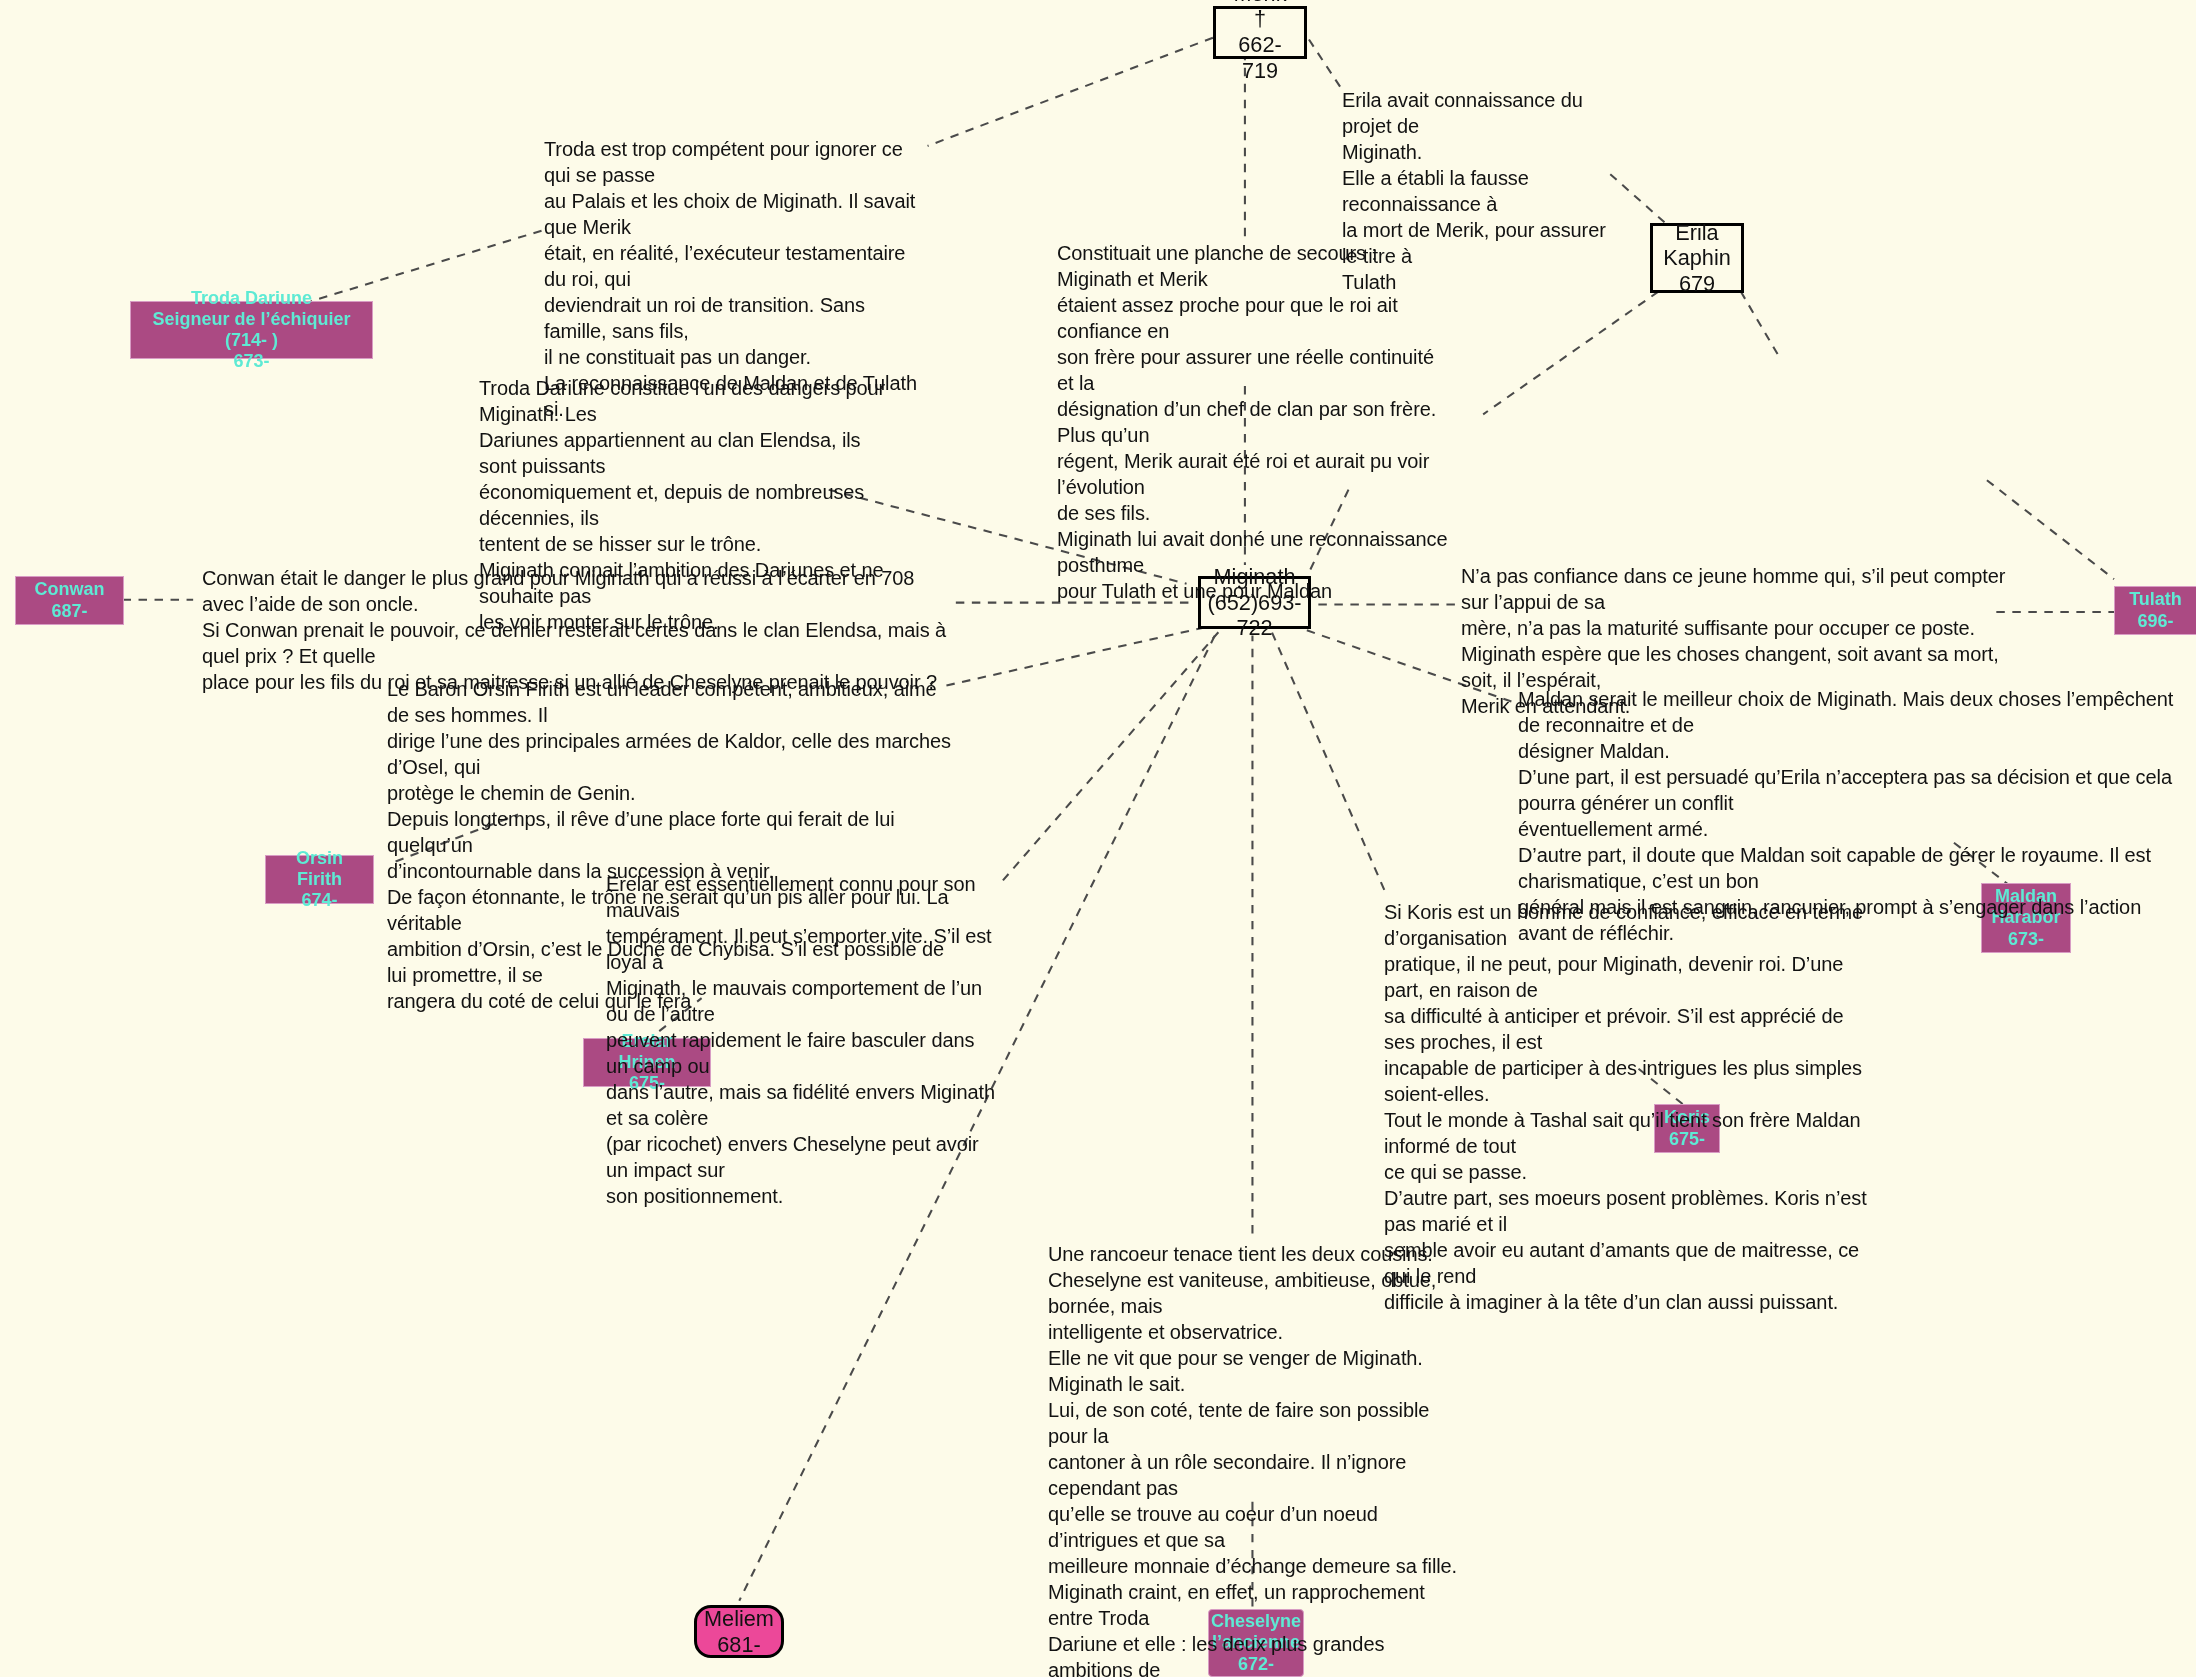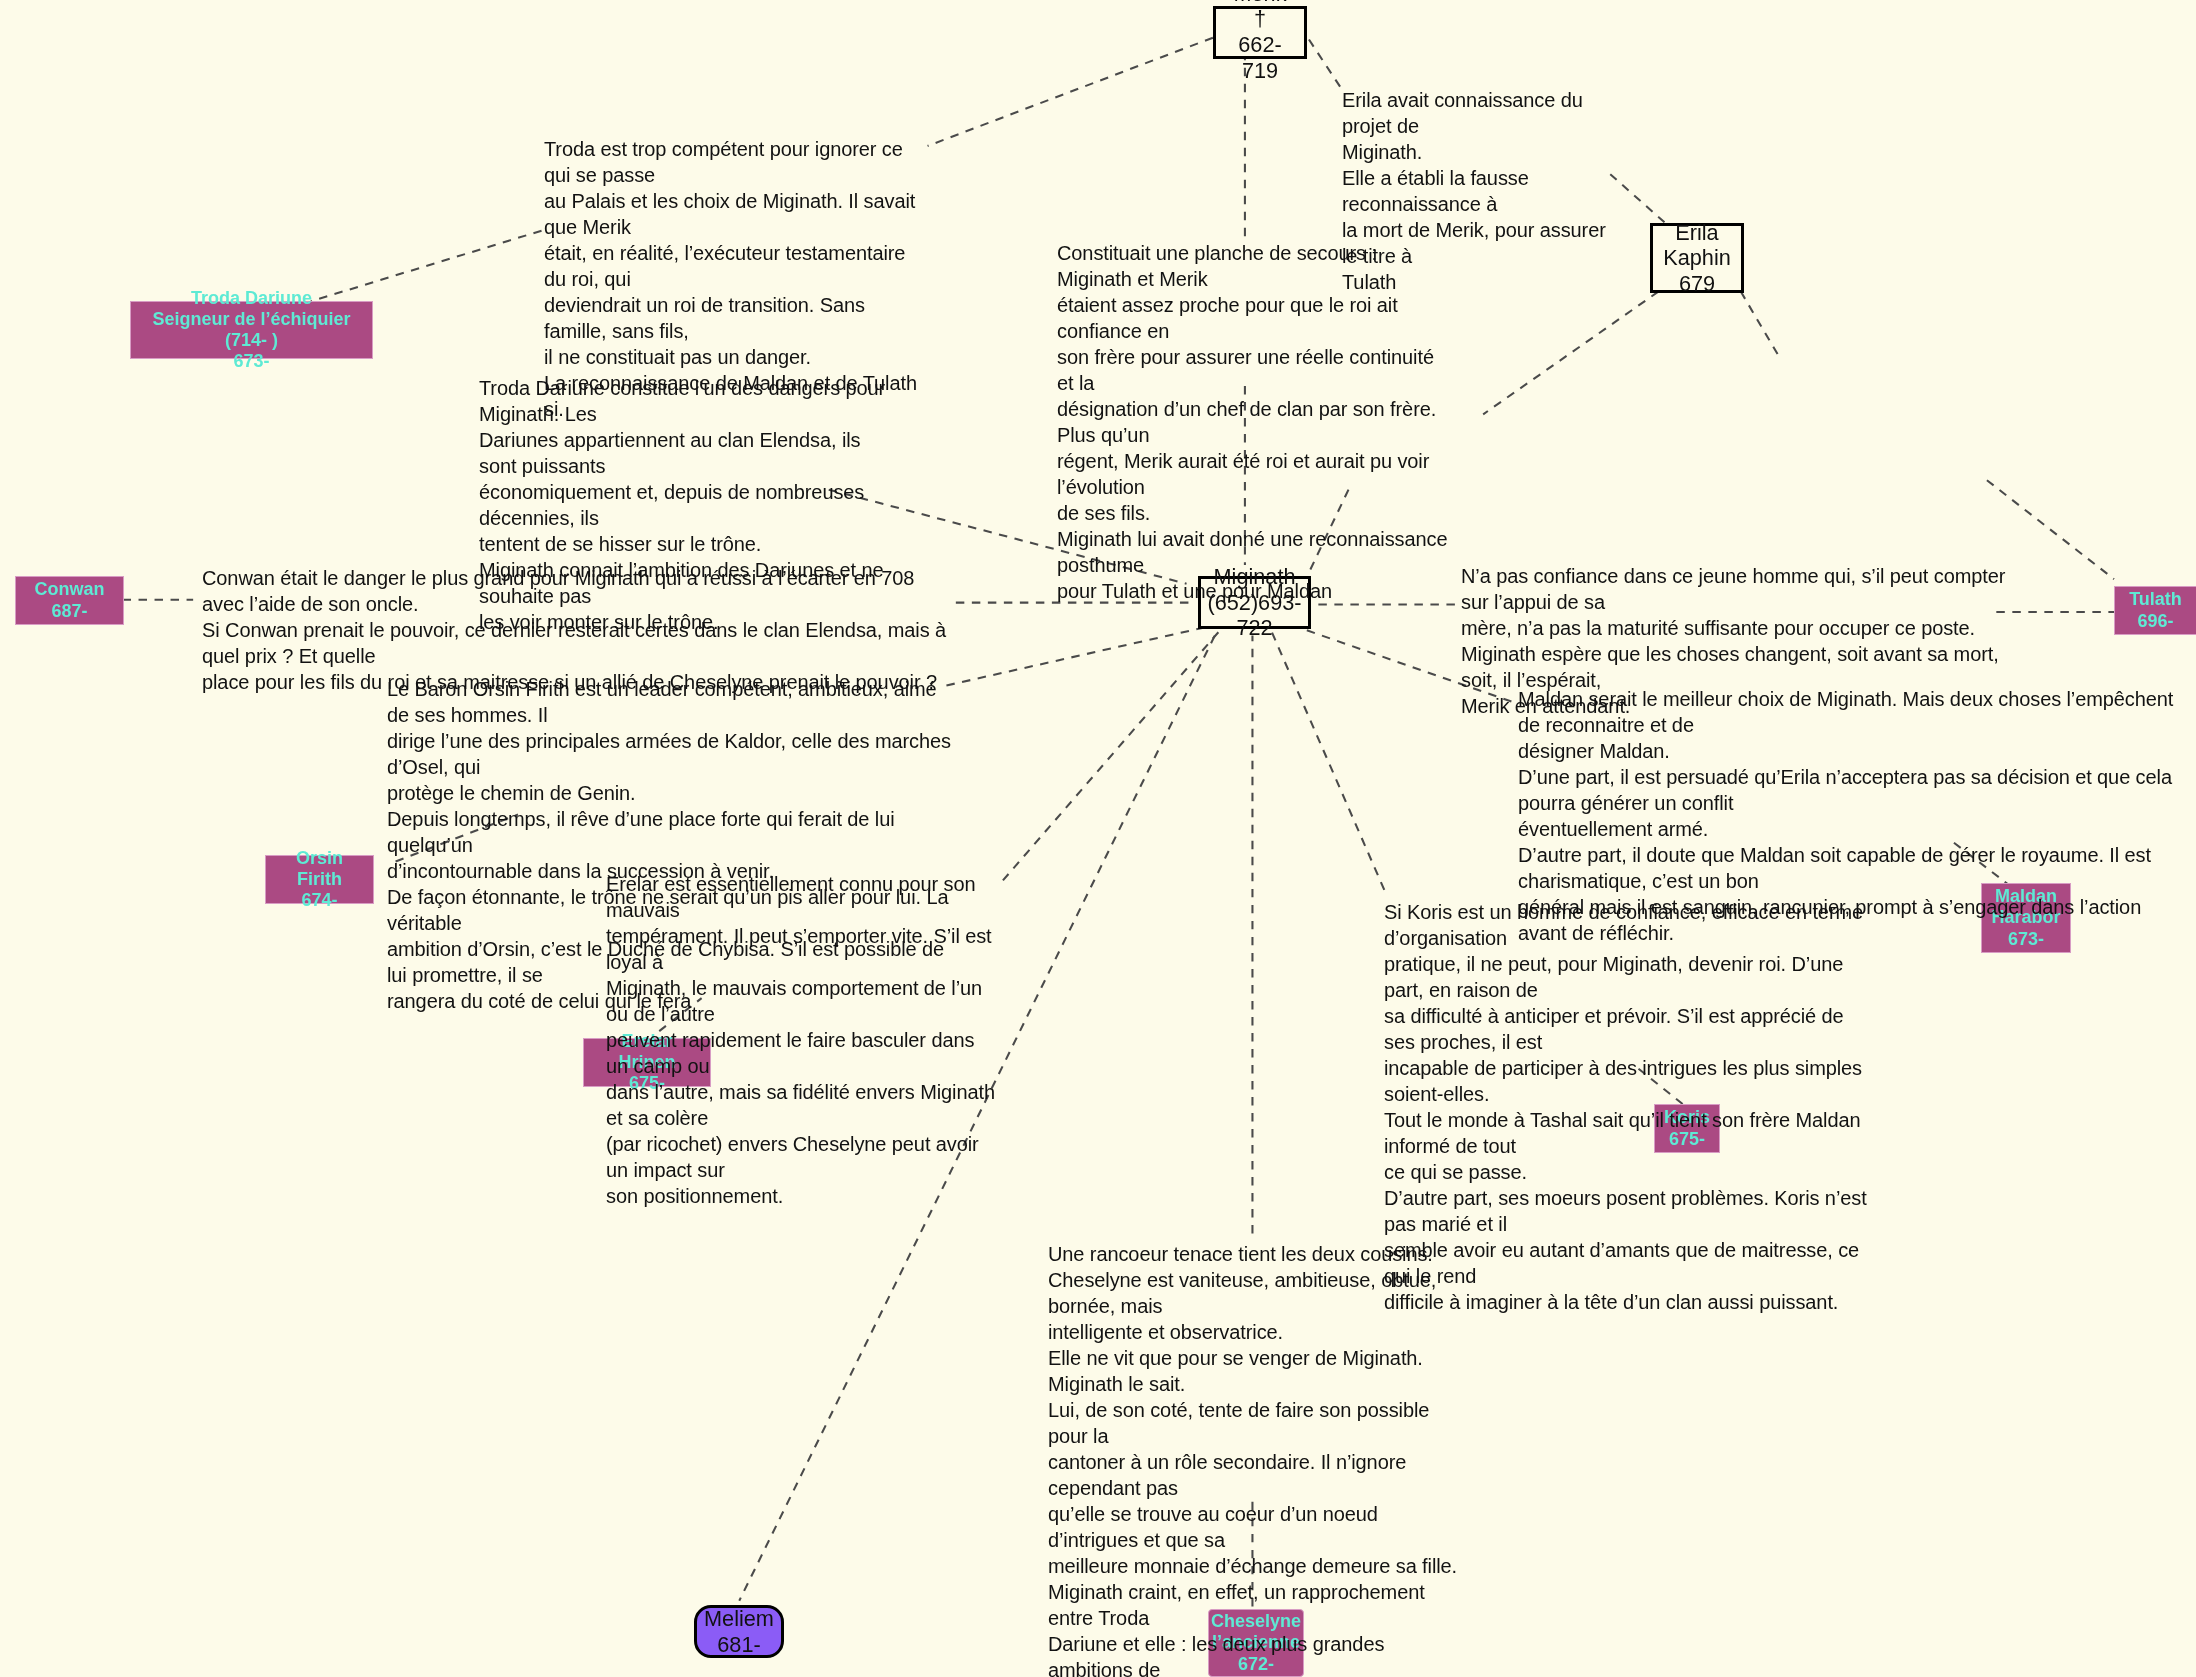--- a/index.html
+++ b/index.html
@@ -33,21 +33,21 @@
     justify-content: center;
   }
   .node-plain {
     background: #fdfbe9;
     border: 3.8px solid #000000;
     color: #111111;
     font-size: 21.7px;
     padding: 3.8px 9.4px;
   }
   .node-rounded {
-    background: #8b5cf6;
+    background: #ec4899;
     border: 3.8px solid #000000;
     border-radius: 17px;
     color: #111111;
     font-size: 21.7px;
     padding: 3.8px 9.4px;
   }
   .node-pink {
     background: #a8478a;
     background: #ab4a83;
     color: #5eead4;

